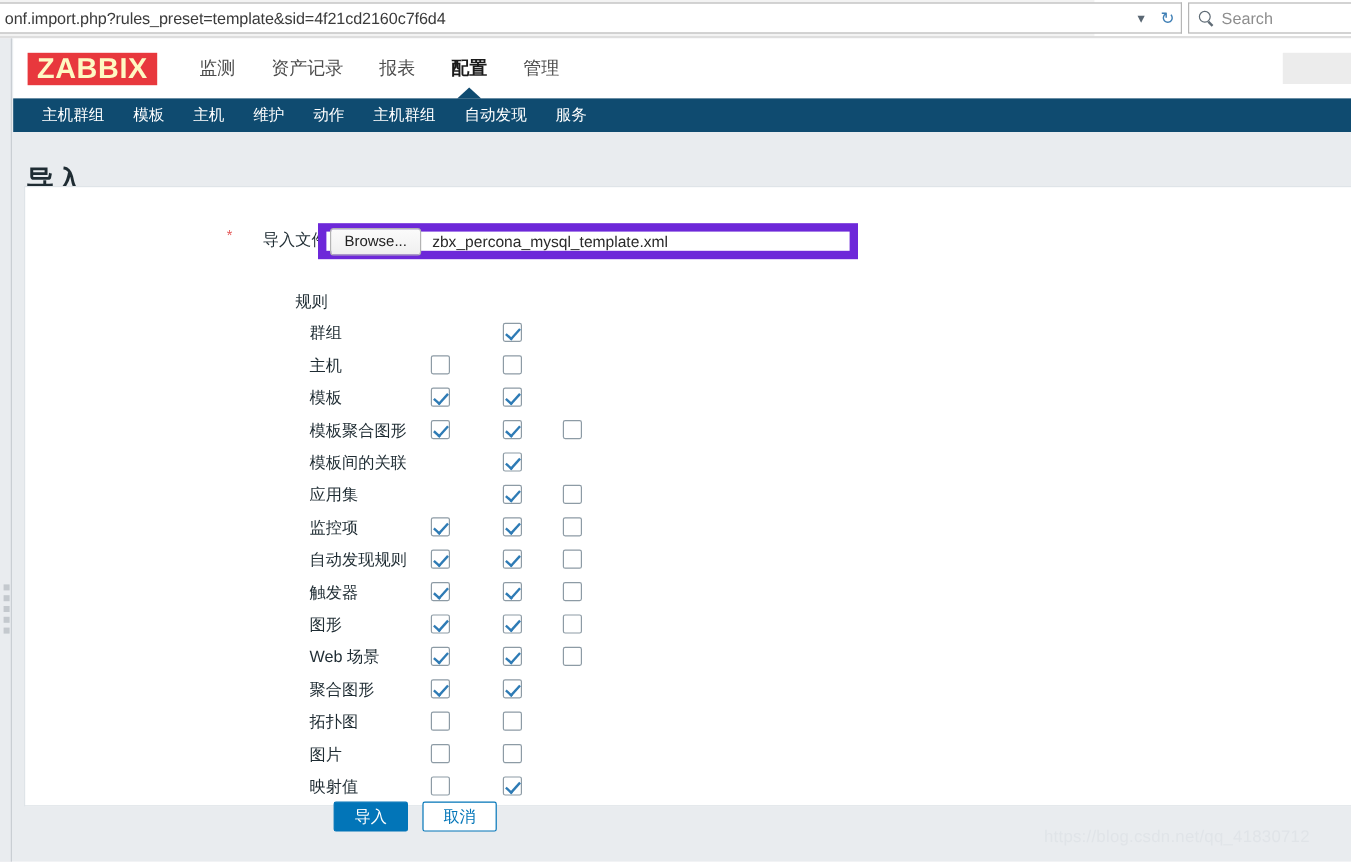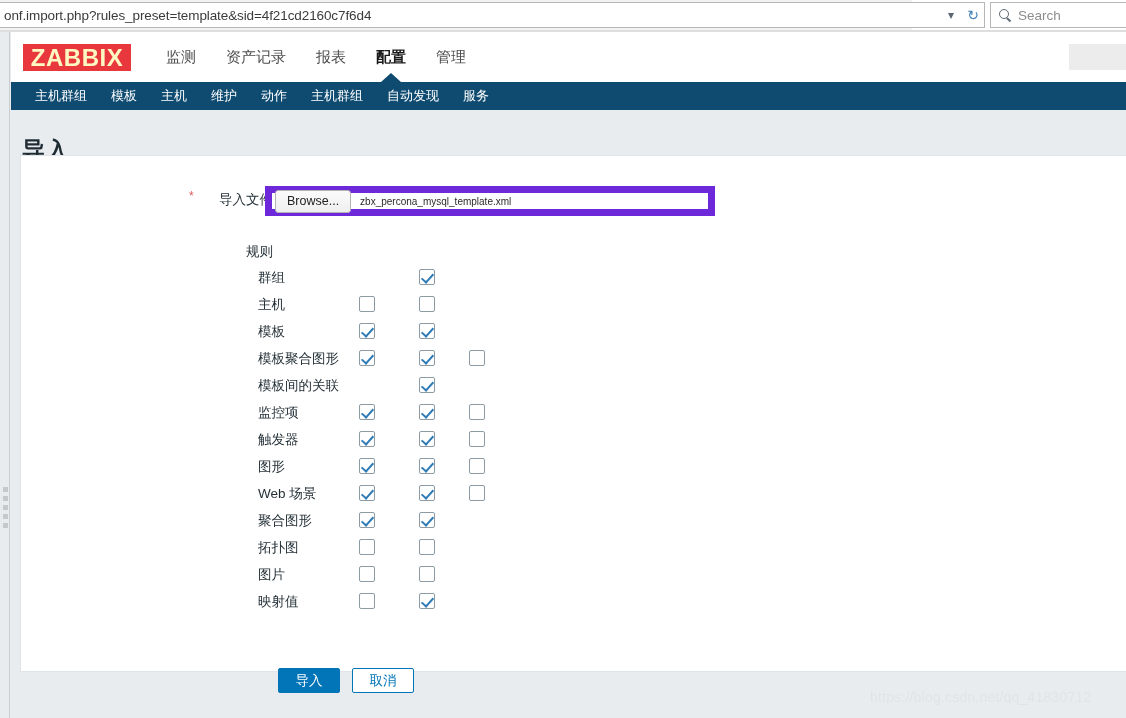--- a/index.html
+++ b/index.html
@@ -186,21 +186,21 @@
     padding: 0 11px;
     background: linear-gradient(#fbfbfb, #efefef);
     border: 1px solid #b3b3b3;
     border-radius: 3px;
     font-size: 12.5px; color: #222222;
     display: flex; align-items: center;
     font-family: "Liberation Sans", "DejaVu Sans", sans-serif;
   }
   #file-name {
     margin-left: 9px;
-    font-size: 10px; color: #2a2a2a;
+    font-size: 13px; color: #2a2a2a;
   }
 
   
   #rules-label {
     position: absolute; left: 172px; top: 87px;
     width: 80px; text-align: right;
     font-size: 13.5px; color: #1f2c33;
   }
   #col-headers {
     position: absolute; left: 312px; top: 87px;
@@ -395,21 +395,42 @@
               <span class="cbx"></span>
             </span>
           </div>
           <div class="rule-row">
             <span class="rule-name">模板间的关联</span>
             <span class="cbx-cell k1">
               <span class="cbx checked"></span>
             </span>
           </div>
           <div class="rule-row">
+            <span class="rule-name">应用集</span>
+            <span class="cbx-cell k1">
+              <span class="cbx checked"></span>
+            </span>
+            <span class="cbx-cell k2">
+              <span class="cbx"></span>
+            </span>
+          </div>
+          <div class="rule-row">
             <span class="rule-name">监控项</span>
+            <span class="cbx-cell k0">
+              <span class="cbx checked"></span>
+            </span>
+            <span class="cbx-cell k1">
+              <span class="cbx checked"></span>
+            </span>
+            <span class="cbx-cell k2">
+              <span class="cbx"></span>
+            </span>
+          </div>
+          <div class="rule-row">
+            <span class="rule-name">自动发现规则</span>
             <span class="cbx-cell k0">
               <span class="cbx checked"></span>
             </span>
             <span class="cbx-cell k1">
               <span class="cbx checked"></span>
             </span>
             <span class="cbx-cell k2">
               <span class="cbx"></span>
             </span>
           </div>

